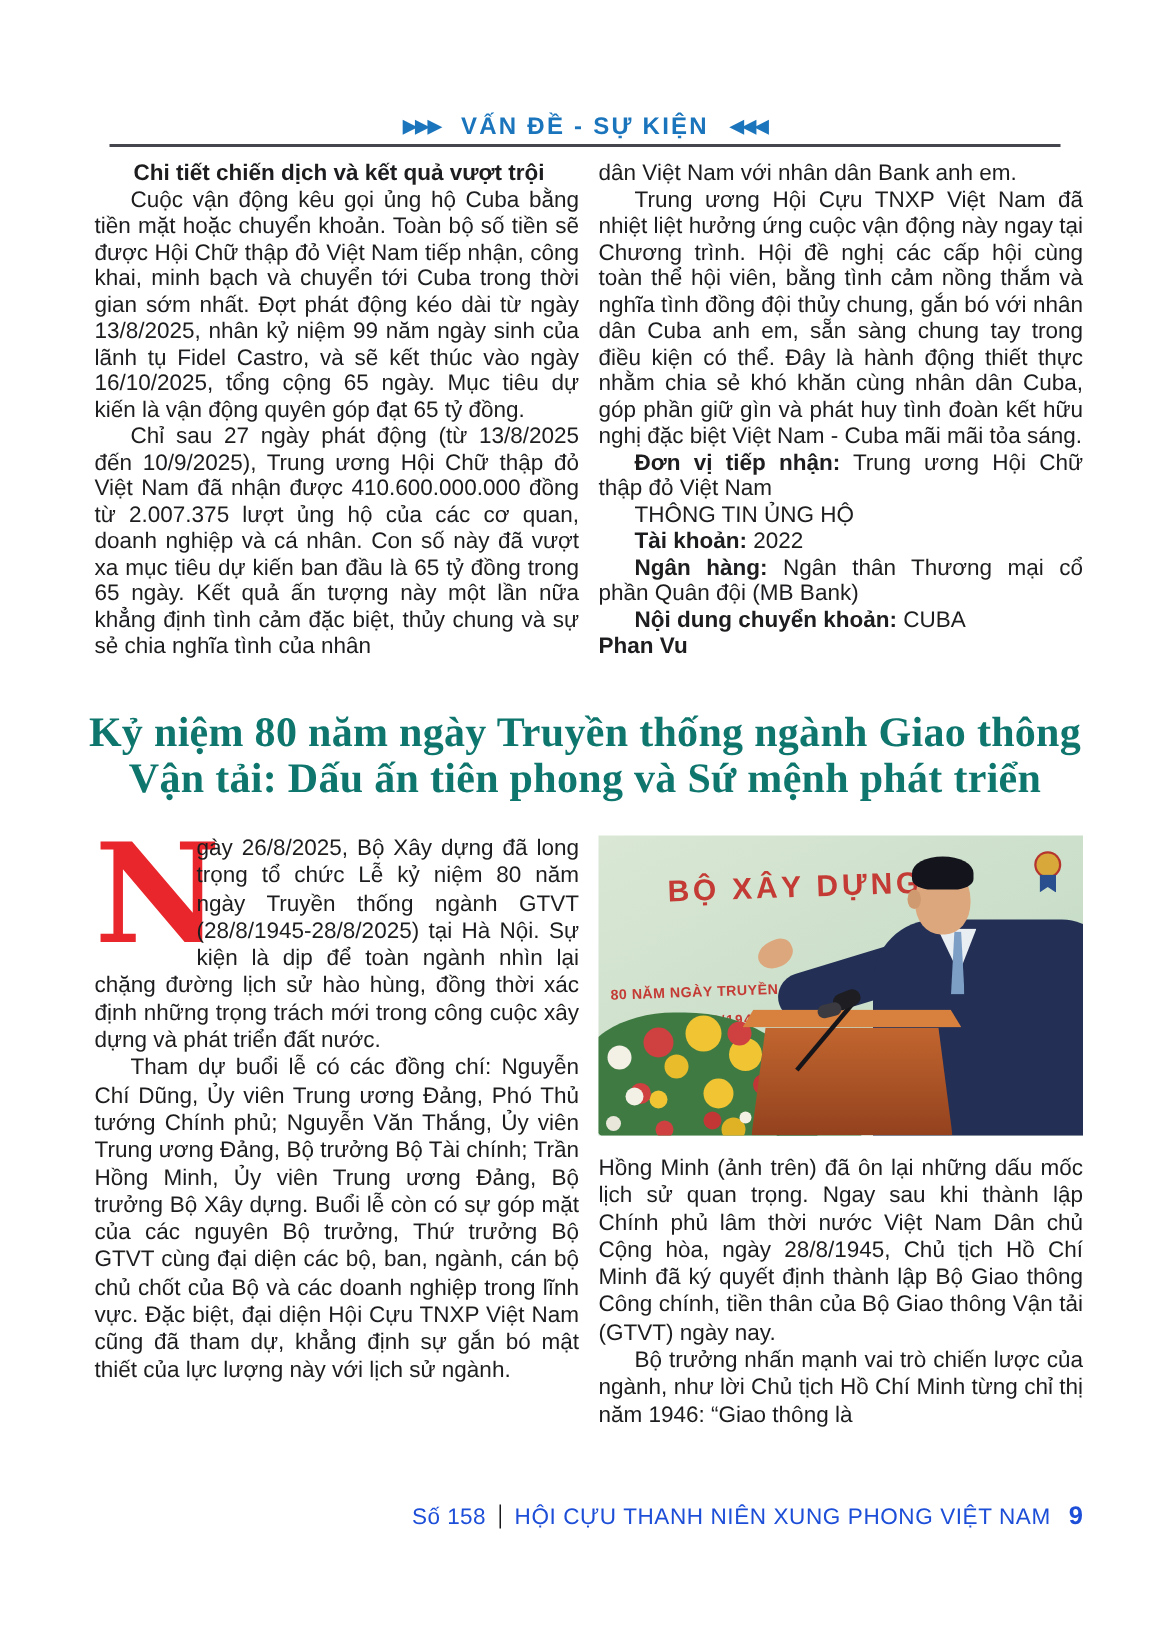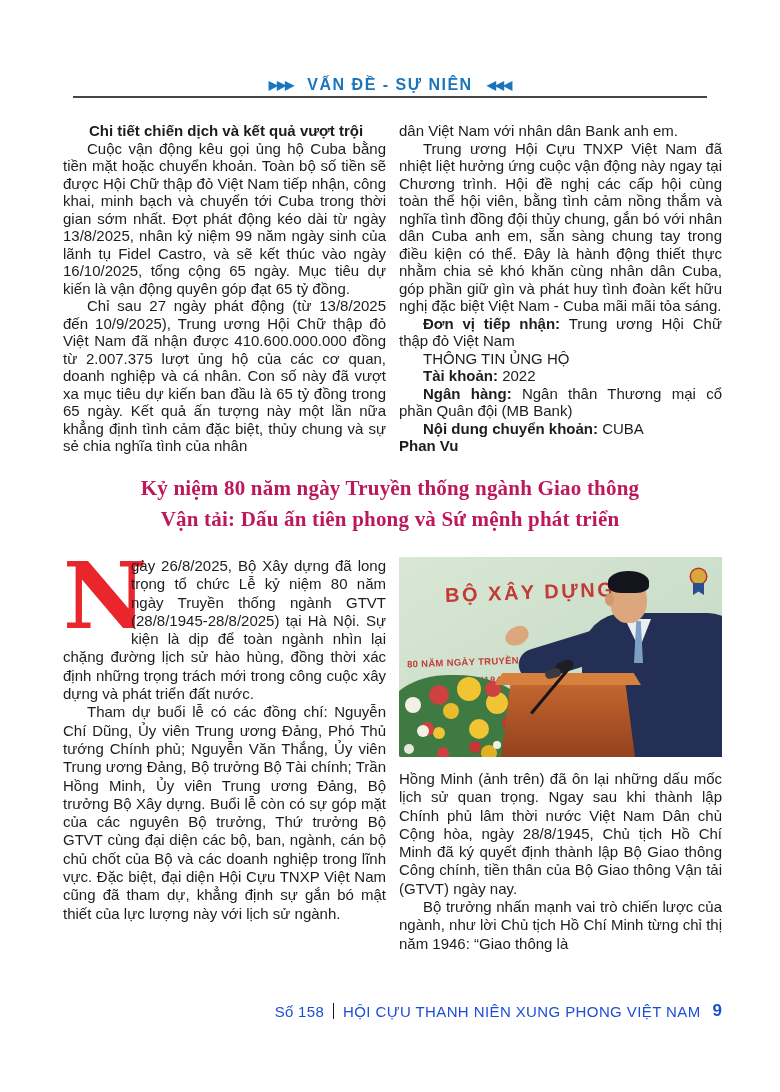--- a/index.html
+++ b/index.html
@@ -26,22 +26,22 @@
   .s1 .col { font-size:15px; line-height:17.5px; }
   .s2 .col { font-size:15px; line-height:18.3px; }
   p { margin:0; text-indent:24px; }
   p.noindent { text-indent:0; }
   .lead-heading { font-weight:bold; text-indent:26px; }
   .byline { font-weight:bold; text-indent:0; padding-right:6px; }
 
   
   .headline {
     position:absolute; top:473px; left:40px; width:700px; text-align:center;
-    color:#be185d; font-family:"Liberation Serif", serif; font-weight:bold;
-    font-size:21px; line-height:31px; letter-spacing:0.2px; margin:0;
+    color:#0f766e; font-family:"Liberation Serif", serif; font-weight:bold;
+    font-size:28px; line-height:31px; letter-spacing:0.2px; margin:0;
   }
 
   
   .s2 { top:557px; }
   .dropcap {
     float:left; color:#e8262b; font-family:"DejaVu Serif", serif; font-weight:bold;
     font-size:92px; line-height:68px; width:62px; margin:5px 6px 2px 0; text-align:left;
   }
   .s2 .col p:first-of-type { text-indent:0; }
   .s2 .col .indent { text-indent:24px; }
@@ -113,25 +113,25 @@
   .footer .divider { width:0; height:16px; border-left:1.5px solid #19191c; margin:0 9px; }
   .footer .f-title { letter-spacing:0.4px; }
   .footer .page-num { font-weight:bold; font-size:17px; margin-left:12px; }
 </style>
 </head>
 <body>
 
 <div class="page">
 
   <div class="header-row">
-    <span class="arrows left">▶▶▶</span><span>VẤN ĐỀ - SỰ NIÊN</span><span class="arrows right">◀◀◀</span>
+    <span class="arrows left">▶▶▶</span><span>VẤN ĐỀ - SỰ KIỆN</span><span class="arrows right">◀◀◀</span>
   </div>
   <div class="rule"></div>
 
-  <section class="two-col s1" style="top:122px;">
+  <section class="two-col s1" style="top:107px;">
     <div class="col">
       <p class="lead-heading">Chi tiết chiến dịch và kết quả vượt trội</p>
       <p>Cuộc vận động kêu gọi ủng hộ Cuba bằng tiền mặt hoặc chuyển khoản. Toàn bộ số tiền sẽ được Hội Chữ thập đỏ Việt Nam tiếp nhận, công khai, minh bạch và chuyển tới Cuba trong thời gian sớm nhất. Đợt phát động kéo dài từ ngày 13/8/2025, nhân kỷ niệm 99 năm ngày sinh của lãnh tụ Fidel Castro, và sẽ kết thúc vào ngày 16/10/2025, tổng cộng 65 ngày. Mục tiêu dự kiến là vận động quyên góp đạt 65 tỷ đồng.</p>
       <p>Chỉ sau 27 ngày phát động (từ 13/8/2025 đến 10/9/2025), Trung ương Hội Chữ thập đỏ Việt Nam đã nhận được 410.600.000.000 đồng từ 2.007.375 lượt ủng hộ của các cơ quan, doanh nghiệp và cá nhân. Con số này đã vượt xa mục tiêu dự kiến ban đầu là 65 tỷ đồng trong 65 ngày. Kết quả ấn tượng này một lần nữa khẳng định tình cảm đặc biệt, thủy chung và sự sẻ chia nghĩa tình của nhân</p>
     </div>
     <div class="col">
       <p class="noindent">dân Việt Nam với nhân dân Bank anh em.</p>
       <p>Trung ương Hội Cựu TNXP Việt Nam đã nhiệt liệt hưởng ứng cuộc vận động này ngay tại Chương trình. Hội đề nghị các cấp hội cùng toàn thể hội viên, bằng tình cảm nồng thắm và nghĩa tình đồng đội thủy chung, gắn bó với nhân dân Cuba anh em, sẵn sàng chung tay trong điều kiện có thể. Đây là hành động thiết thực nhằm chia sẻ khó khăn cùng nhân dân Cuba, góp phần giữ gìn và phát huy tình đoàn kết hữu nghị đặc biệt Việt Nam - Cuba mãi mãi tỏa sáng.</p>
       <p><strong>Đơn vị tiếp nhận:</strong><span> Trung ương Hội Chữ thập đỏ Việt Nam</span></p>
       <p>THÔNG TIN ỦNG HỘ</p>

